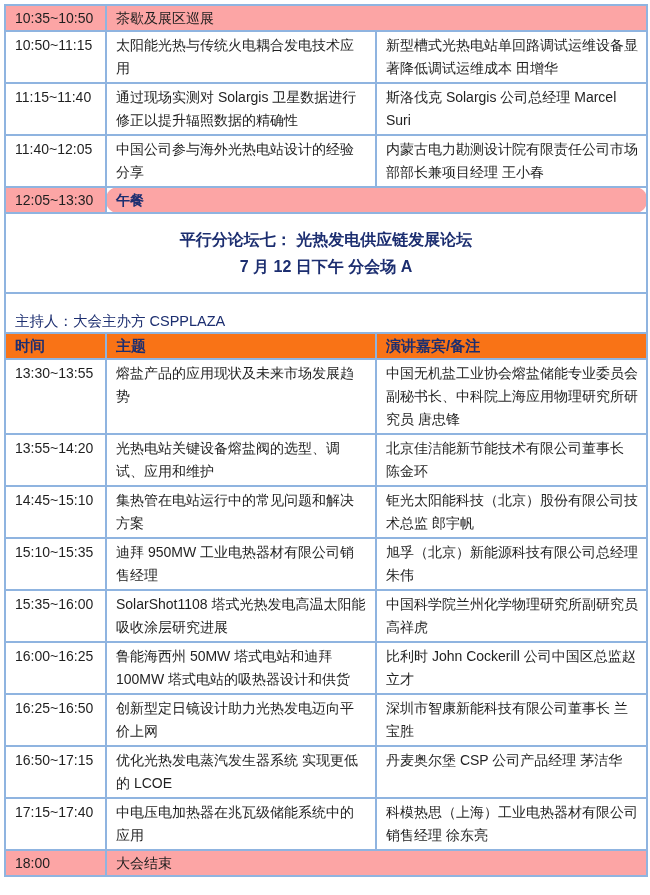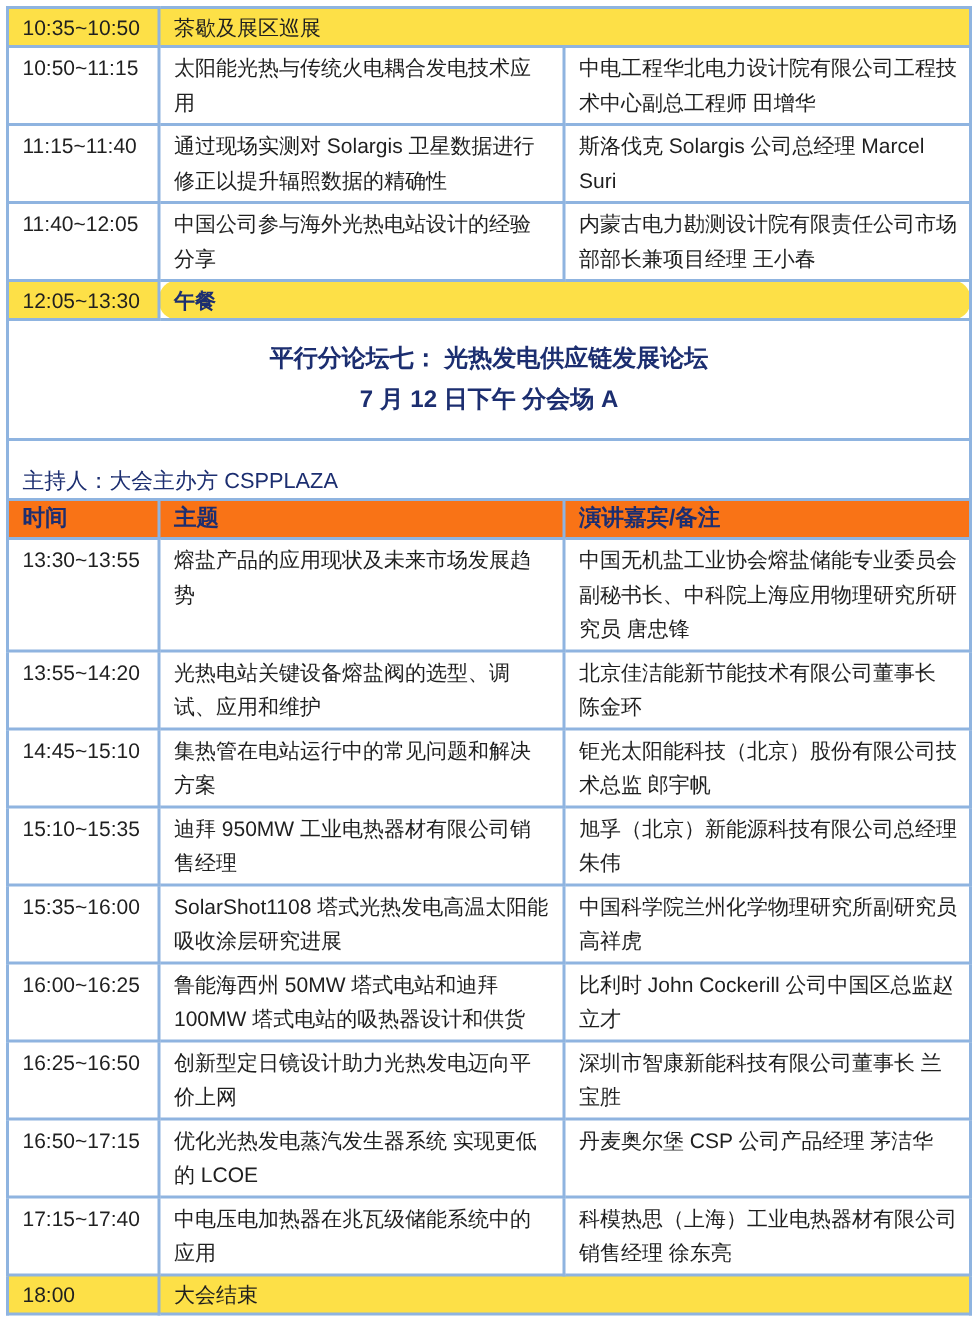--- a/index.html
+++ b/index.html
@@ -22,21 +22,21 @@
   col.c-speaker { width: 271px; }
   td {
     border: 2px solid #8fb4e0;
     vertical-align: top;
     padding: 2px 8px 2px 9px;
     font-size: 14px;
     line-height: 23px;
     color: #1f1f1f;
     word-break: break-word;
   }
-  td.fill { background: #fde047; }
+  td.fill { background: #fca5a5; }
   td.time-cell { white-space: nowrap; }
   td.break-cell { line-height: 20px; padding-top: 2px; padding-bottom: 2px; }
   td.time-break { line-height: 20px; padding-top: 2px; padding-bottom: 2px; }
   .navy { color: #1c2e70; border-radius: 12px; }
   .bold { font-weight: bold; }
   td.forum-title-cell {
     text-align: center;
     font-weight: bold;
     color: #1c2e70;
     font-size: 16px;
@@ -68,21 +68,21 @@
       <col class="c-speaker">
   </colgroup>
   <tbody id="agenda-body">
       <tr>
         <td class="fill time-cell time-break">10:35~10:50</td>
         <td class="fill break-cell" colspan="2">茶歇及展区巡展</td>
       </tr>
       <tr>
         <td class="time-cell">10:50~11:15</td>
         <td>太阳能光热与传统火电耦合发电技术应用</td>
-        <td>中电工程华北电力设计院有限公司工程技术中心副总工程师 田增华</td>
+        <td>新型槽式光热电站单回路调试运维设备显著降低调试运维成本 田增华</td>
       </tr>
       <tr>
         <td class="time-cell">11:15~11:40</td>
         <td>通过现场实测对 Solargis 卫星数据进行修正以提升辐照数据的精确性</td>
         <td>斯洛伐克 Solargis 公司总经理 Marcel Suri</td>
       </tr>
       <tr>
         <td class="time-cell">11:40~12:05</td>
         <td>中国公司参与海外光热电站设计的经验分享</td>
         <td>内蒙古电力勘测设计院有限责任公司市场部部长兼项目经理 王小春</td>

